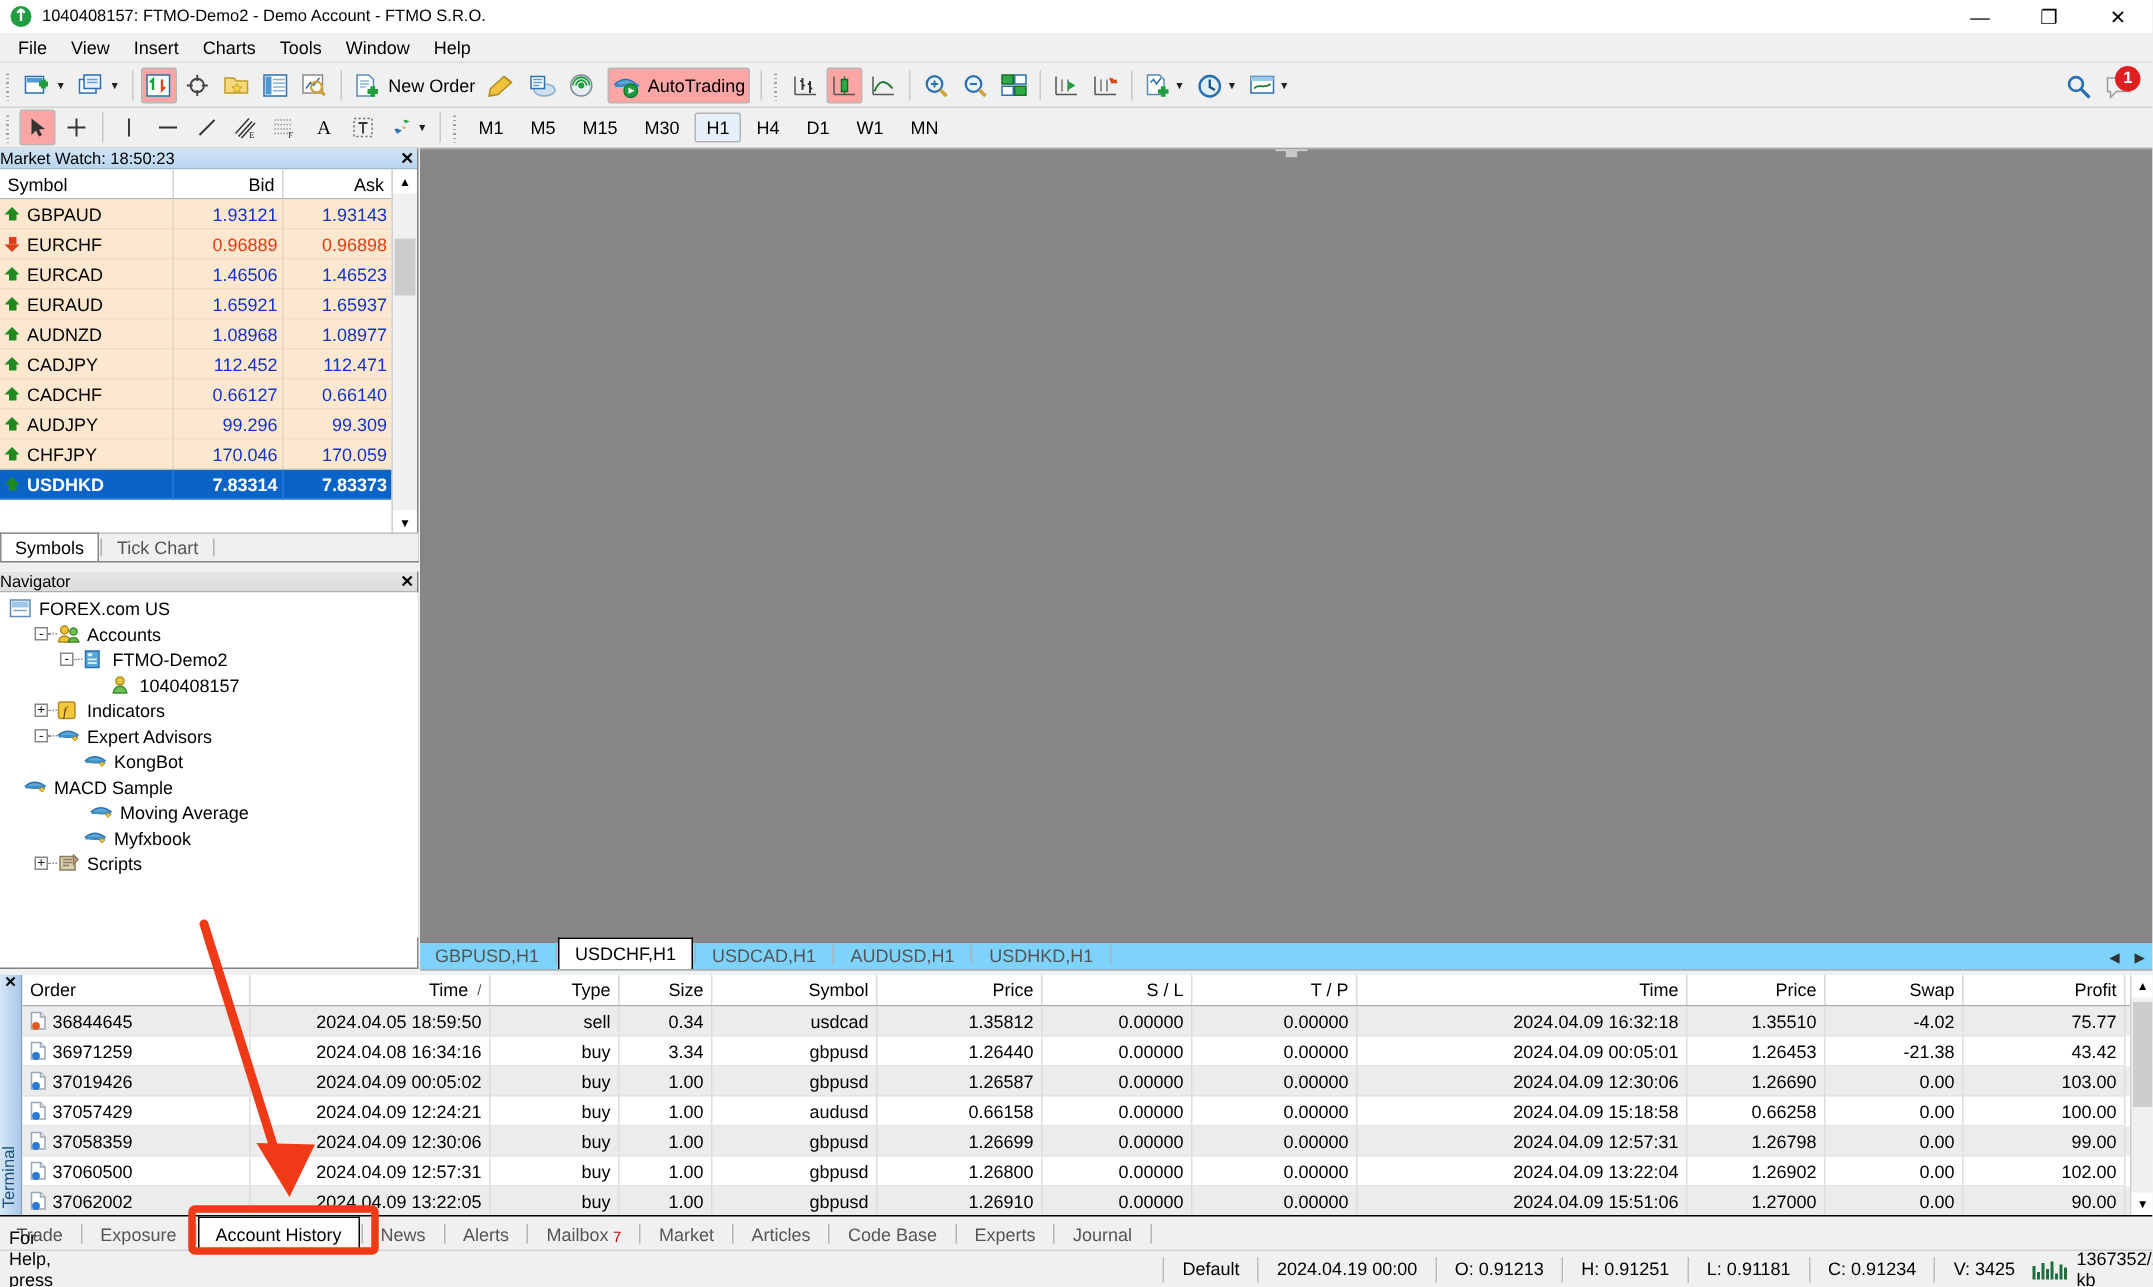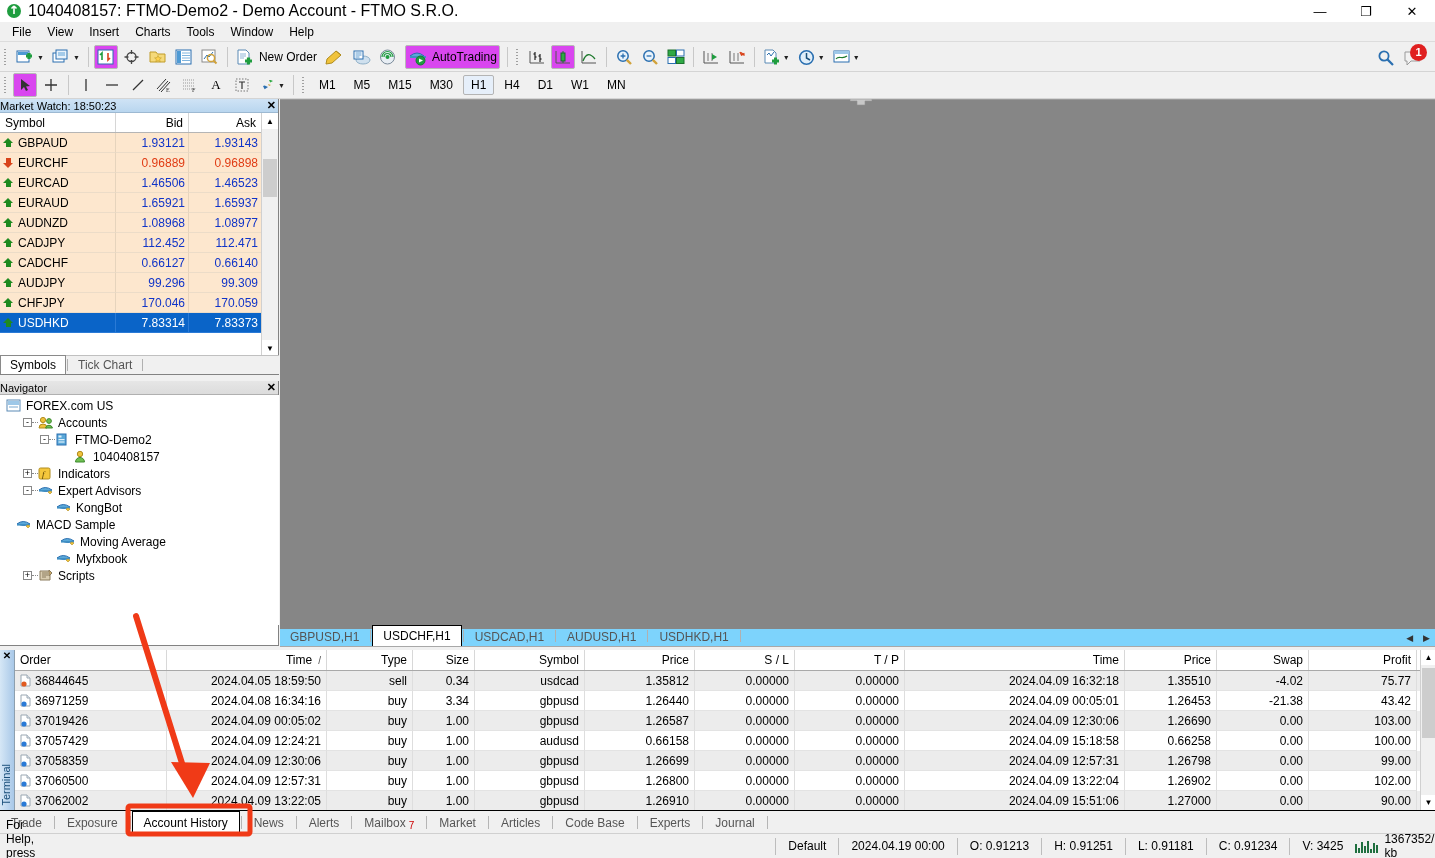--- a/index.html
+++ b/index.html
@@ -17,21 +17,21 @@
 
   
   #titlebar {
     position: absolute; left: 0; top: 0; width: 1435px; height: 22px;
     background: #ffffff; display: flex; align-items: center;
   }
   #titlebar .tb-icon {
     width: 16px; height: 16px; margin-left: 6px; margin-right: 6px;
     flex: 0 0 auto; position: relative;
   }
-  #titlebar .tb-title { font-size: 16px; color: #000; white-space: nowrap; }
+  #titlebar .tb-title { font-size: 11px; color: #000; white-space: nowrap; }
   #wincontrols { position: absolute; right: 0; top: 0; height: 22px; display: flex; }
   #wincontrols .wc {
     width: 46px; height: 22px; display: flex; align-items: center; justify-content: center;
     font-size: 13px; color: #000; line-height: 1;
   }
 
   
   #menubar {
     position: absolute; left: 0; top: 22px; width: 1435px; height: 20px;
     background: #f0f0f0; display: flex; align-items: center; padding-left: 4px;
@@ -52,21 +52,21 @@
   .grip {
     width: 7px; height: 20px; margin: 0 3px 0 2px; flex: 0 0 auto;
     background-image: repeating-linear-gradient(to bottom, #a0a0a0 0 1px, transparent 1px 3px);
     background-size: 2px 100%; background-repeat: no-repeat; background-position: 2px 2px;
   }
   .tbtn {
     height: 24px; min-width: 24px; display: flex; align-items: center; justify-content: center;
     margin: 0 1px; border: 1px solid transparent; border-radius: 2px; flex: 0 0 auto;
     padding: 0 2px;
   }
-  .tbtn.active { background: #d946ef; border-color: #b8b8b8; }
+  .tbtn.active { background: #fca5a5; border-color: #b8b8b8; }
   .tbtn .lbl { font-size: 12px; margin-left: 4px; white-space: nowrap; }
   .tsep { width: 1px; height: 20px; background: #c8c8c8; margin: 0 4px; flex: 0 0 auto; }
   .caret { font-size: 7px; margin-left: 2px; color: #222; line-height: 1; }
   .tfbtn {
     height: 20px; padding: 0 7px; display: flex; align-items: center; justify-content: center;
     font-size: 12px; margin: 0 1px; border: 1px solid transparent; border-radius: 2px; flex: 0 0 auto;
   }
   .tfbtn.active { background: #e6effa; border: 1px solid #b4b4b4; }
 
   #tb-right { position: absolute; right: 8px; top: 43px; height: 29px; display: flex; align-items: center; }
@@ -91,21 +91,21 @@
   .mw-head {
     display: flex; height: 20px; background: #fff; border-bottom: 1px solid #b5b5b5; font-size: 12px;
   }
   .mw-head div { display:flex; align-items:center; border-right: 1px solid #d6d6d6; padding: 0 5px; }
   .mw-c-sym { width: 116px; }
   .mw-c-bid { width: 73px; justify-content: flex-end; }
   .mw-c-ask { width: 73px; justify-content: flex-end; }
   .mw-row { display: flex; height: 20px; font-size: 12px; background: #fde7ce; }
   .mw-row div { display:flex; align-items:center; border-right: 1px solid #e6d4bd; border-bottom:1px solid #ecdcc8; padding: 0 3px; }
   .mw-row.sel { background: #0a64c8; }
-  .mw-row.sel div { color: #fff !important; border-right-color:#2a7ad6; border-bottom-color:#2a7ad6;}
+  .mw-row.sel div { color: #fff !important; border-right-color:#2a7ad6; border-bottom-color:#2a7ad6;font-weight:bold;}
   .mw-row .sym { width: 116px; gap: 4px; }
   .mw-row .bid { width: 73px; justify-content: flex-end; color: #1034c8; }
   .mw-row .ask { width: 73px; justify-content: flex-end; color: #1034c8; }
   .mw-row.dn .bid, .mw-row.dn .ask { color: #e03c14; }
   .arw { width: 11px; height: 11px; flex: 0 0 auto; position: relative; }
   .arw.up::before {
     content:""; position:absolute; left:0; top:1px; width:0;height:0;
     border-left:5px solid transparent;border-right:5px solid transparent;border-bottom:5px solid #1f8a1f;
   }
   .arw.up::after {

